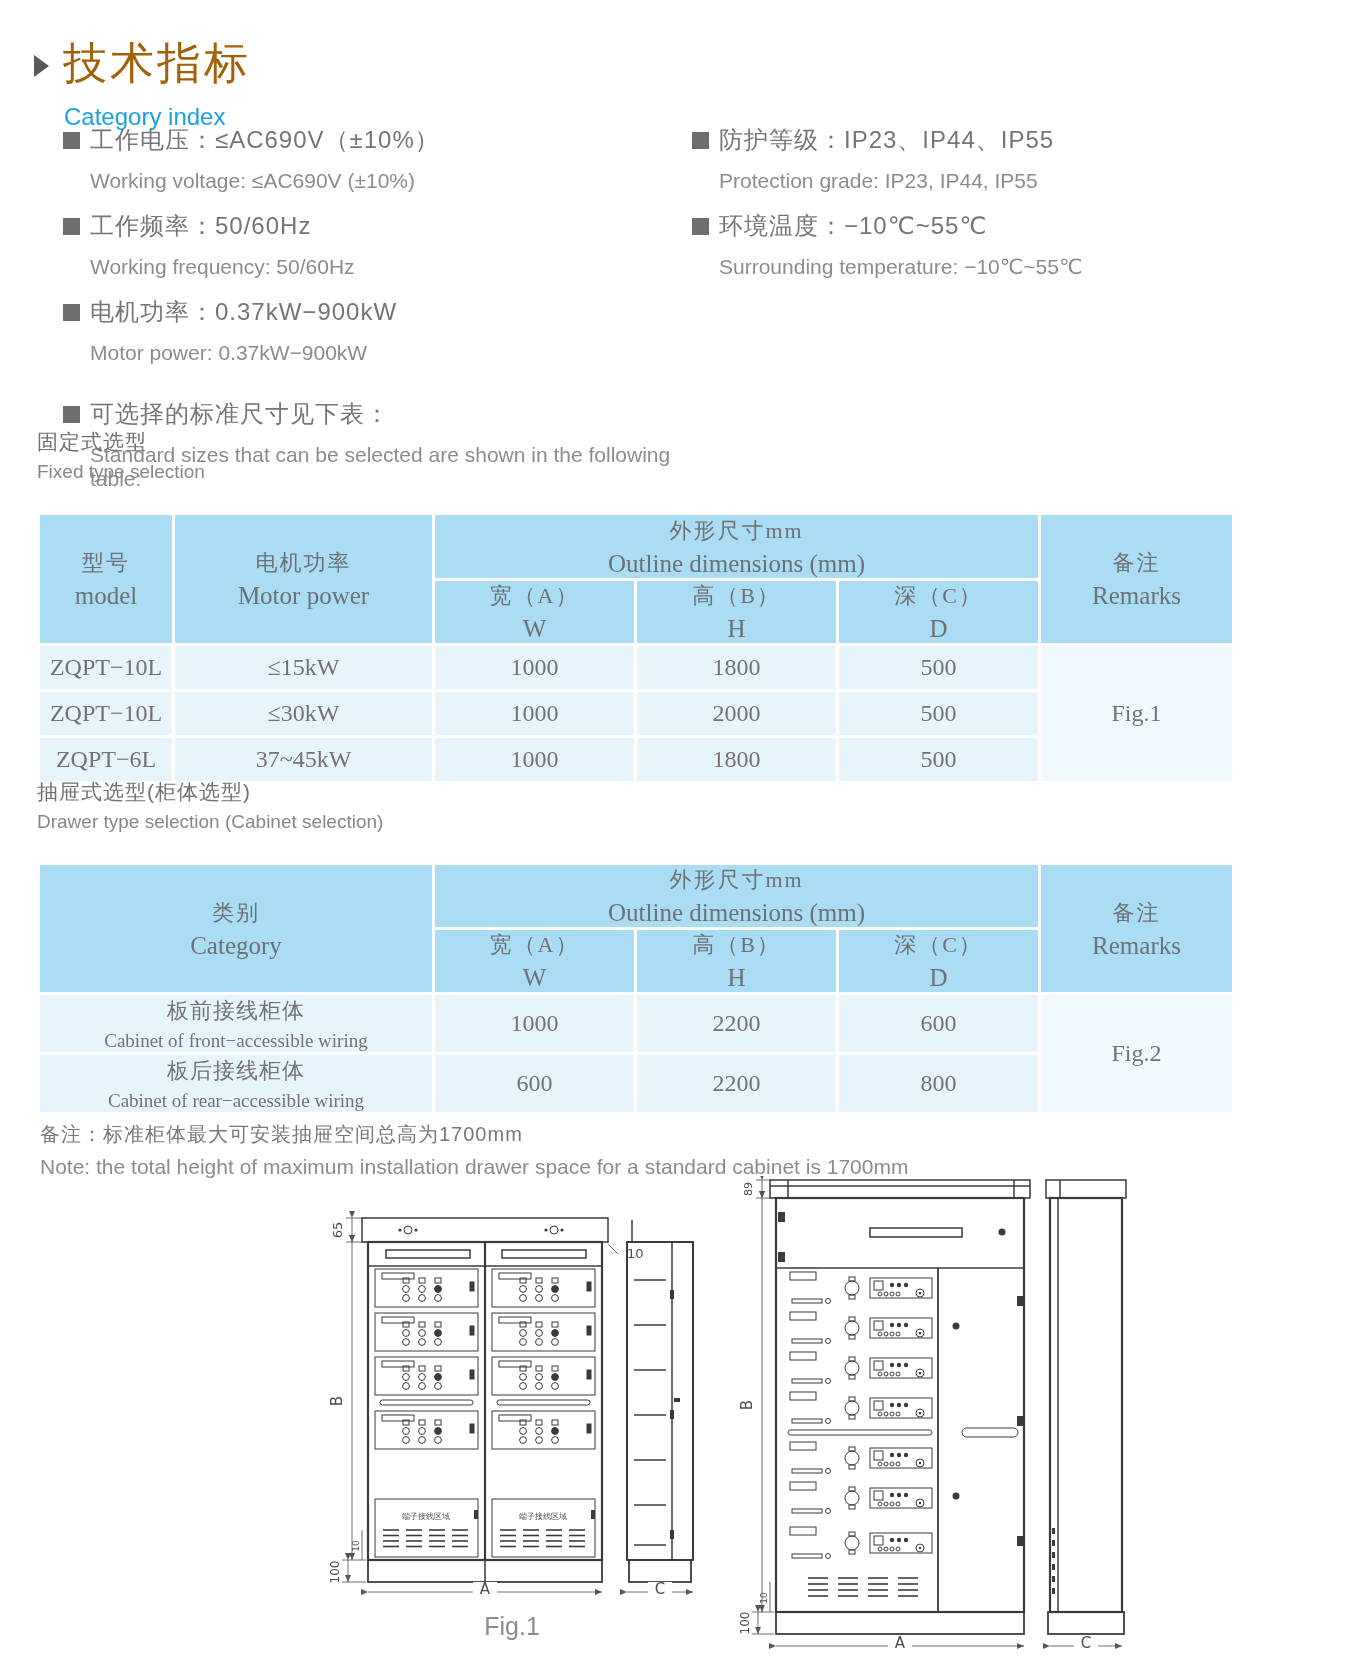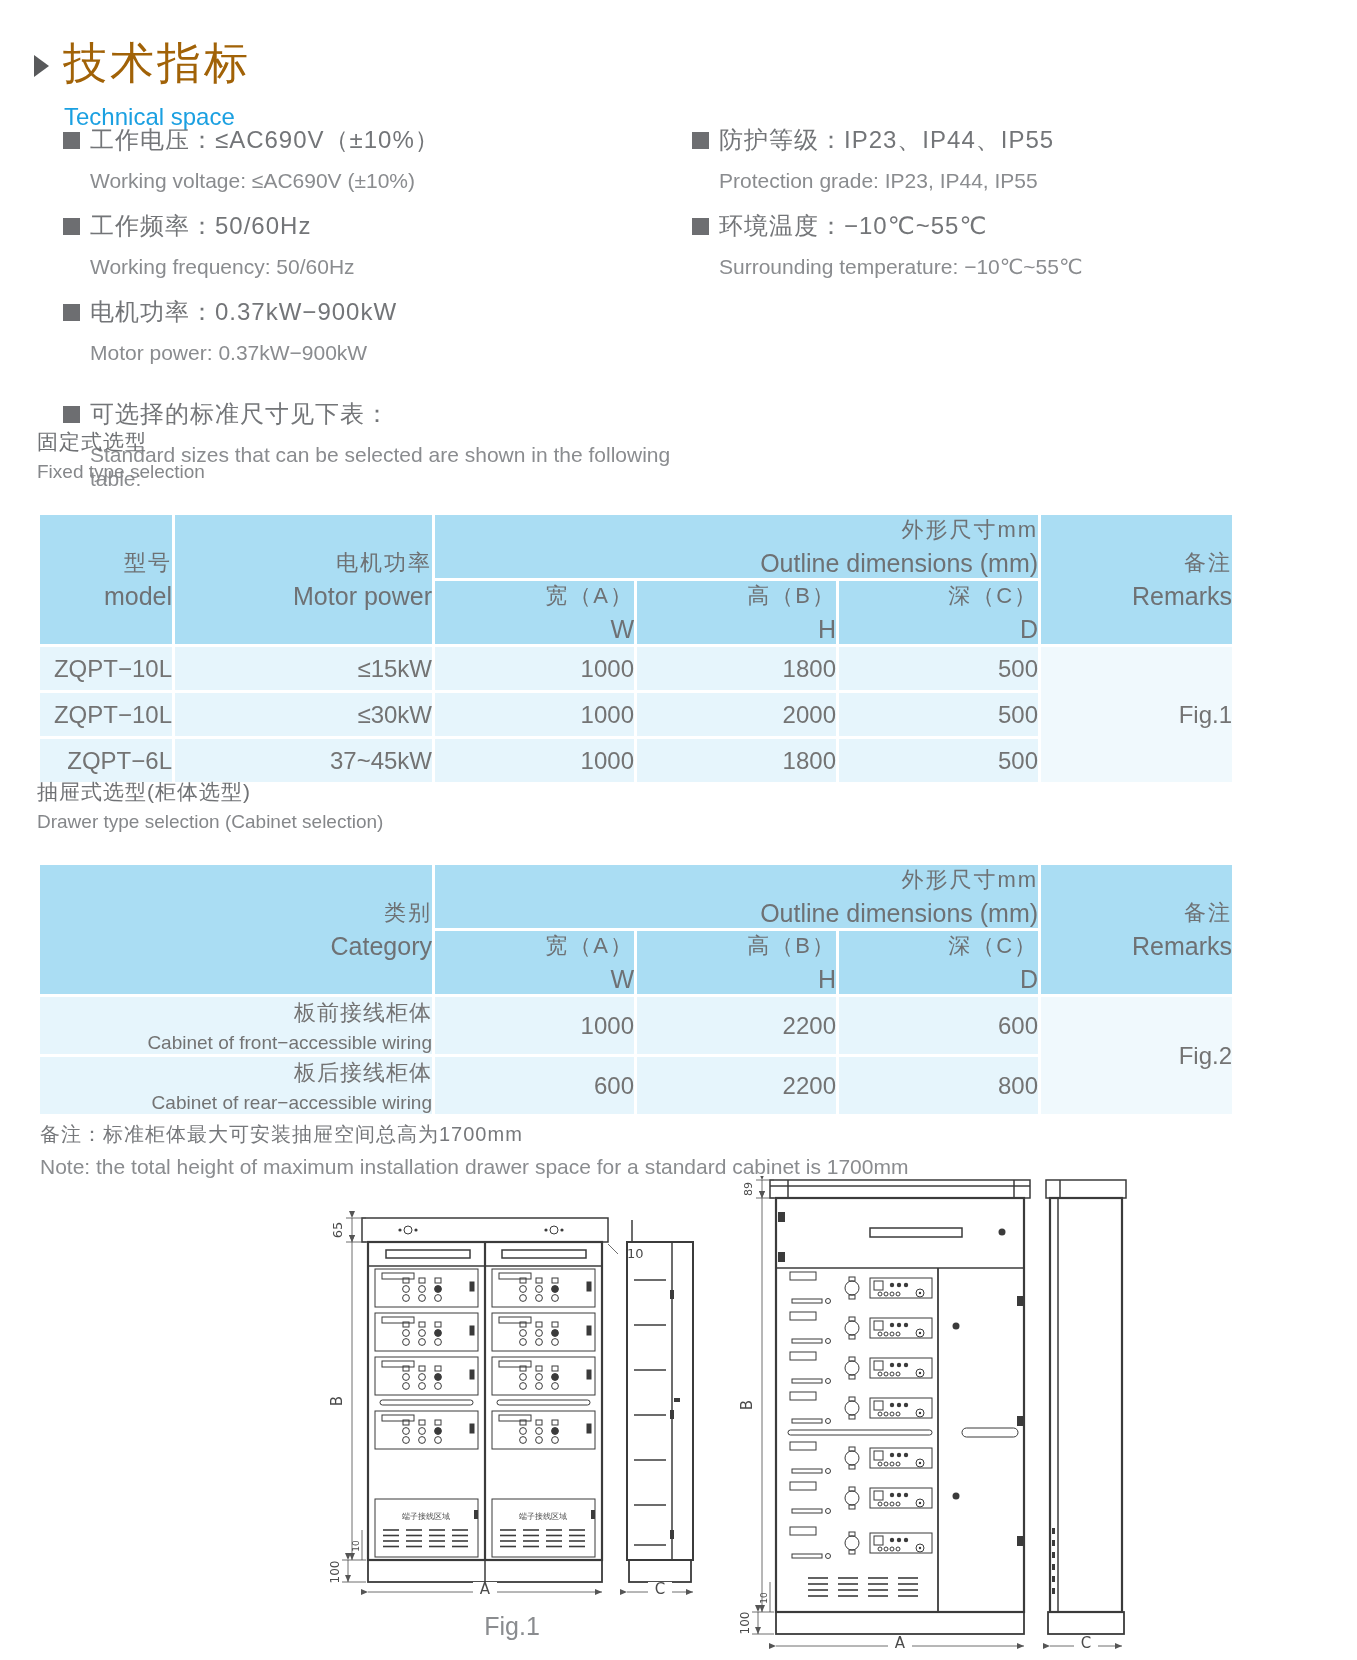--- a/index.html
+++ b/index.html
@@ -26,21 +26,21 @@
   .spec-en{font-size:21px;color:#8a8c8f;margin:13px 0 0 27px;}
 
   
   .sec-zh{font-size:21px;color:#6f7174;letter-spacing:1px;}
   .sec-en{font-size:19px;color:#85878a;margin-top:5px;}
   #sec-fixed{left:37px;top:428px;}
   #sec-drawer{left:37px;top:778px;}
 
   
   table.spec-table{border-collapse:collapse;table-layout:fixed;width:1195px;}
-  .spec-table th,.spec-table td{border:3px solid #ffffff;padding:0;text-align:right;vertical-align:middle;}
+  .spec-table th,.spec-table td{border:3px solid #ffffff;padding:0;text-align:center;vertical-align:middle;font-family:Liberation Serif, serif;}
   .spec-table th{background:#aaddf3;font-weight:normal;color:#6e7174;}
   .spec-table td{background:#e6f5fc;color:#737373;font-size:24px;}
   .spec-table td.remark{background:#f0f9fd;}
   .h-zh{font-size:22px;letter-spacing:2px;}
   .h-en{font-size:25px;margin-top:4px;}
   .c-zh{font-size:22px;letter-spacing:1px;}
   .c-en{font-size:19px;margin-top:4px;}
   #table-fixed{left:37px;top:512px;}
   #table-drawer{left:37px;top:862px;}
   #table-fixed .tier1{height:66px;} #table-fixed .tier2{height:62px;}
@@ -64,21 +64,21 @@
   svg .filld{fill:#3b3b3b;stroke:none;}
 </style>
 </head>
 <body>
 
 <div class="abs" id="title-block">
   <div class="title-row">
     <span class="tri"></span>
     <span class="title-zh">技术指标</span>
   </div>
-  <div class="title-en">Technical space</div>
+  <div class="title-en">Category index</div>
 </div>
 
 <div class="abs spec-col" id="specs-left">
   <div class="spec-item">
     <div class="spec-zh">
         <span class="bullet"></span>
         <span>工作电压：≤AC690V（±10%）</span>
       </div>
     <div class="spec-en">Working voltage: ≤AC690V (±10%)</div>
   </div>

